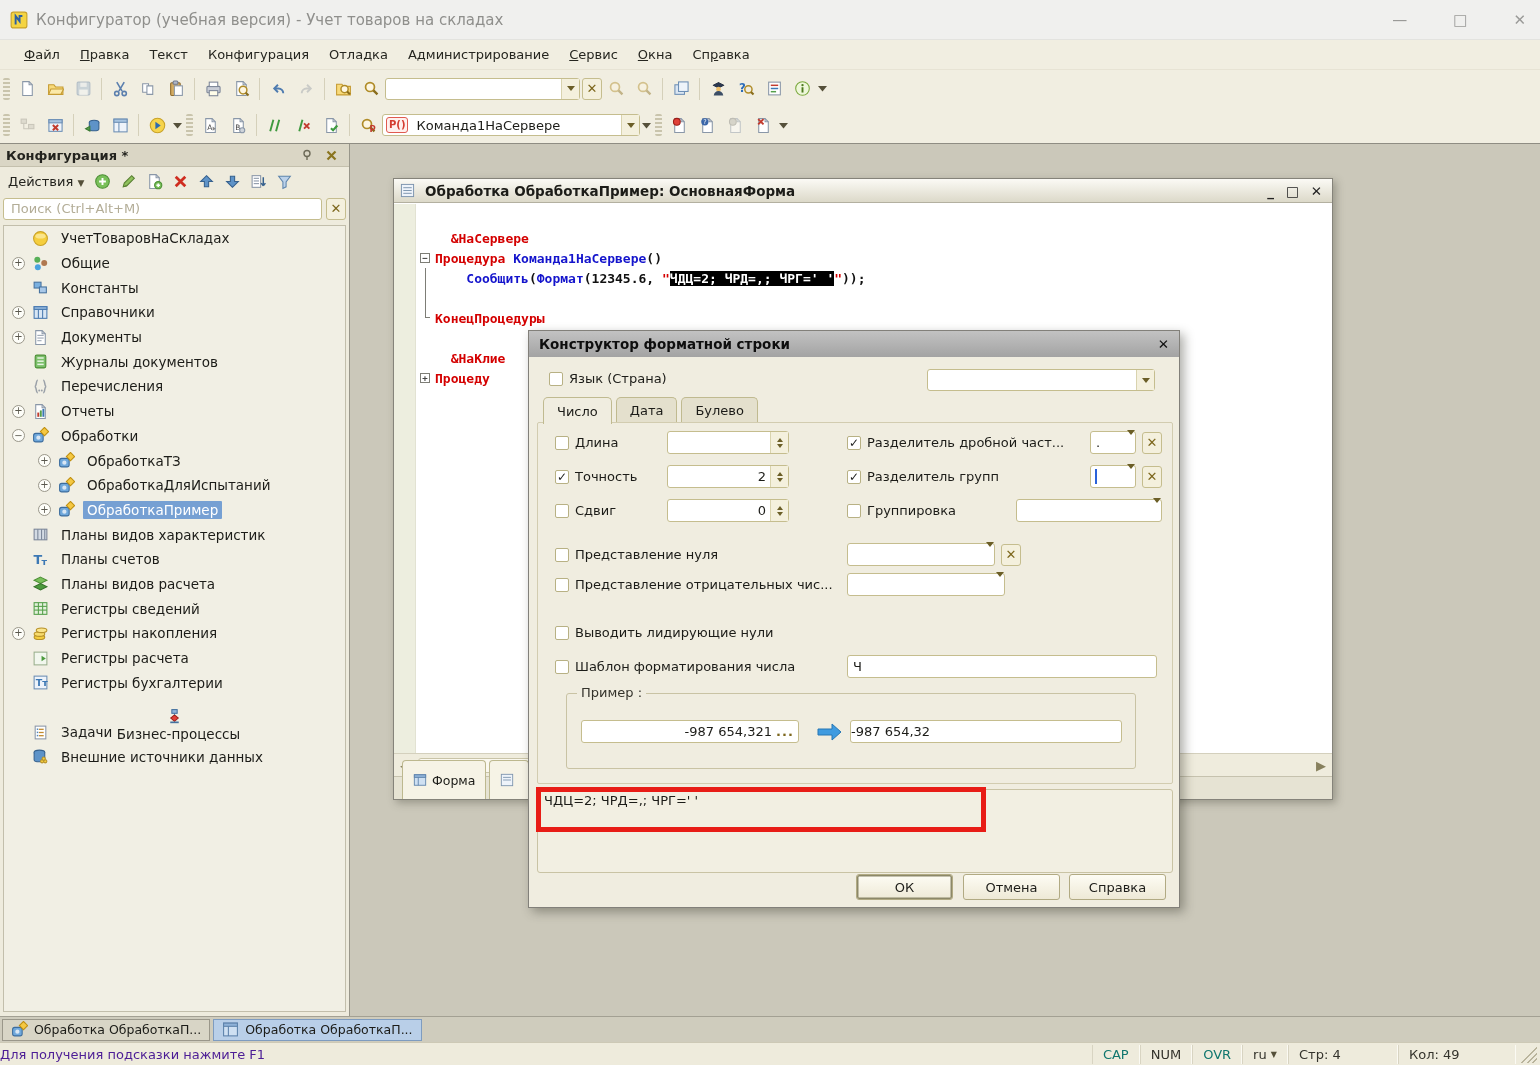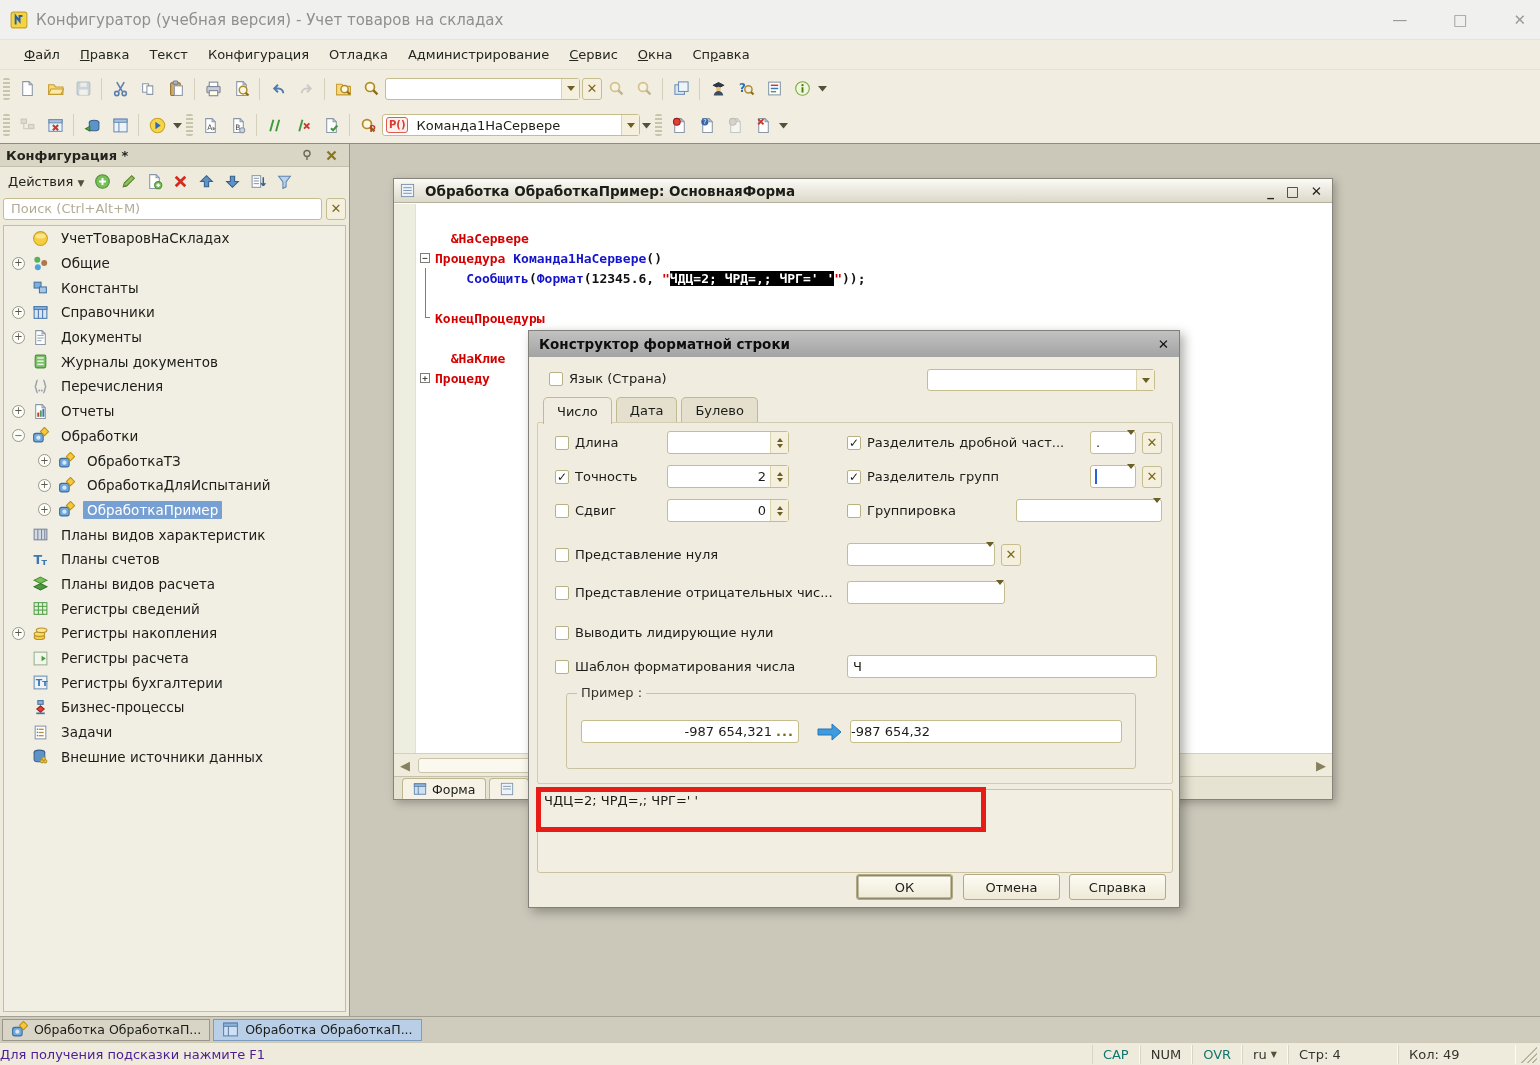--- a/index.html
+++ b/index.html
@@ -71,21 +71,21 @@
   .fbox{position:absolute;left:2px;top:5px;width:10px;height:10px;border:1px solid #7d7d76;background:#fff;
         font-size:9px;line-height:8px;text-align:center;color:#444}
   .fline{position:absolute;left:7px;top:0;bottom:0;border-left:1px solid #7d7d76}
   .fend{position:absolute;left:7px;top:0;height:10px;width:5px;border-left:1px solid #7d7d76;border-bottom:1px solid #7d7d76}
   .c-k{color:#d40000}.c-b{color:#1414cc}.c-n{color:#111}
   .c-sel{background:#000;color:#fff}
   .e-hscroll{position:absolute;left:0;right:0;bottom:23px;height:23px;background:#efecdd;border-top:1px solid #d4d0bd;display:flex;align-items:center}
   .scr-btn{width:22px;height:21px;display:flex;align-items:center;justify-content:center;color:#8a8succ468;color:#87805d}
   .scr-thumb{height:15px;width:300px;background:#faf8ef;border:1px solid #c9c4a8;border-radius:3px;margin-left:2px}
   .e-tabs{position:absolute;left:0;right:0;bottom:0;height:23px;background:#e6e3d3;border-top:1px solid #c6c2ae;display:flex;align-items:flex-end;padding-left:8px;gap:3px}
-  .e-tab{height:21px;display:flex;align-items:center;gap:5px;padding:4px 10px;background:#f6f3e6;border:1px solid #bdb88f;border-bottom:none;border-radius:4px 4px 0 0;font-size:12.5px}
+  .e-tab{height:39px;display:flex;align-items:center;gap:5px;padding:4px 10px;background:#f6f3e6;border:1px solid #bdb88f;border-bottom:none;border-radius:4px 4px 0 0;font-size:12.5px}
 
   
   .dialog{left:528px;top:330px;width:652px;height:578px;background:#f0ede0;border:1px solid #82807a;box-shadow:4px 4px 10px rgba(50,50,40,.4)}
   .d-title{height:26px;background:linear-gradient(#c2c2c2,#a3a3a3);display:flex;align-items:center;padding:0 10px;font-weight:bold;font-size:13.5px;color:#0e0e0e}
   .d-title .sp{flex:1}
   .cb{width:14px;height:14px;background:#fff;border:1px solid #b8b184;border-radius:2px;display:inline-flex;align-items:center;justify-content:center;font-size:12px;color:#222;font-weight:bold;flex:0 0 auto}
   .drow{position:absolute;display:flex;align-items:center;gap:6px;font-size:13px}
   .field{height:23px;background:#fff;border:1px solid #c5bd8e;border-radius:3px;display:flex;align-items:center;position:relative}
   .spin{width:18px;height:100%;border-left:1px solid #d9d3ae;background:#f4f0dd;display:flex;flex-direction:column;align-items:center;justify-content:center;gap:2px}
   .sarr-u{width:0;height:0;border-left:3.5px solid transparent;border-right:3.5px solid transparent;border-bottom:4px solid #6b5e27}
@@ -713,21 +713,21 @@
       <div class="trow" style="padding-left: 8px;">
         <span class="texp none">+</span>
         <span class="ticon">
           <svg width="17" height="17" viewBox="0 0 16 16">
             <rect x="2" y="2" width="12" height="12" fill="#eef3fa" stroke="#6d8fb5"></rect>
             <text x="3.5" y="11.5" font-size="9" font-weight="bold" fill="#3c78b4">Тт</text>
           </svg>
         </span>
         <span class="tlabel">Регистры бухгалтерии</span>
       </div>
-      <div class="trow" style="padding-left: 8px;">
+      <div class="trow" style="padding-left: 8px; flex-direction: column;">
         <span class="texp none">+</span>
         <span class="ticon">
           <svg width="17" height="17" viewBox="0 0 16 16">
             <rect x="5.5" y="1.5" width="5" height="3.5" fill="#8fb4da" stroke="#46729f"></rect>
             <path d="M8 6.5l3.5 3L8 12.5l-3.5-3z" fill="#e04038" stroke="#9c1f18"></path>
             <path d="M8 5v1.5" stroke="#46729f"></path>
             <path d="M4 13.5h8" stroke="#46729f" stroke-width="1.6"></path>
           </svg>
         </span>
         <span class="tlabel">Бизнес-процессы</span>
@@ -908,21 +908,21 @@
       </div>
       <div class="drow" style="left: 26px; top: 216px; width: 600px;">
         <span class="cb"></span>
         <span>Представление нуля</span>
         <span class="field" style="width: 148px; position: absolute; left: 292px;">
           <span class="val" style="padding:0 5px;flex:1"></span>
           <span class="dd"><span class="arrow-dn"></span></span>
         </span>
         <span class="xbtn" style="position: absolute; left: 444px;">✕</span>
       </div>
-      <div class="drow" style="left: 26px; top: 254px; width: 600px;">
+      <div class="drow" style="left: 26px; top: 246px; width: 600px;">
         <span class="cb"></span>
         <span>Представление отрицательных чис...</span>
         <span class="field" style="width: 158px; position: absolute; left: 292px;">
           <span class="val" style="padding:0 5px;flex:1"></span>
           <span class="dd"><span class="arrow-dn"></span></span>
         </span>
       </div>
       <div class="drow" style="left: 26px; top: 294px;">
         <span class="cb"></span>
         <span>Выводить лидирующие нули</span>

